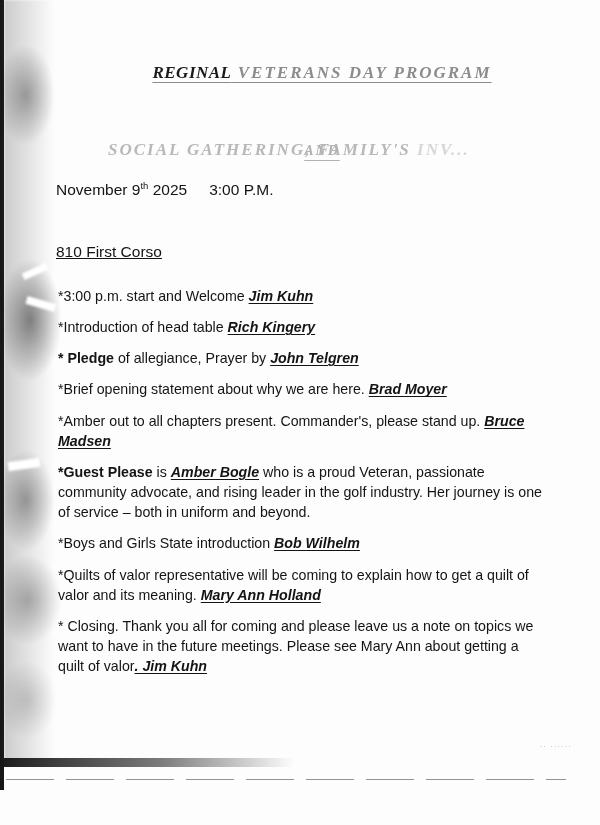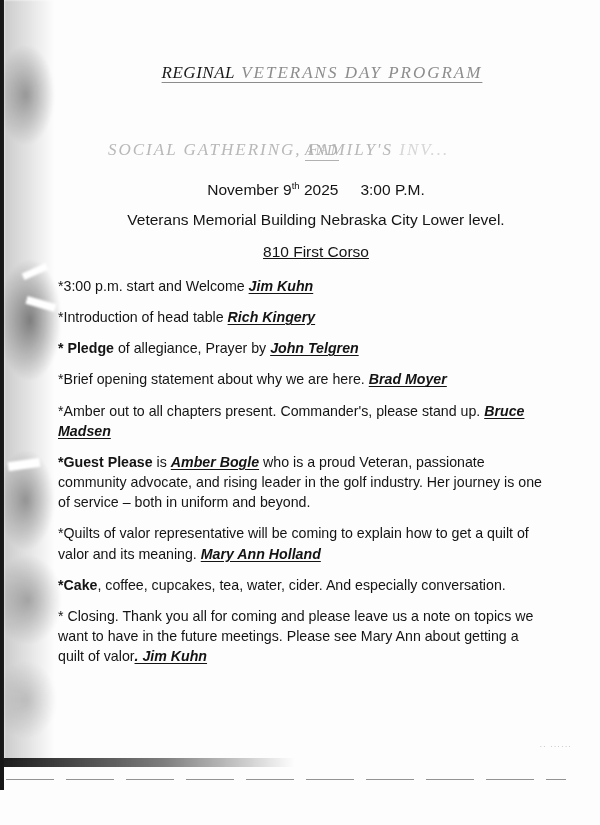--- a/index.html
+++ b/index.html
@@ -112,21 +112,21 @@
     left: 56px;
     top: 0;
     width: 520px;
     height: 825px;
   }
 
   
   .title-line {
     text-align: center;
     font-family: "Liberation Serif", serif;
-    font-weight: normal;
+    font-weight: bold;
     font-style: italic;
     letter-spacing: 2px;
   }
   #title-main {
     position: absolute;
     left: 66px;
     top: 63px;
     width: 400px;
     font-size: 17px;
     color: rgba(120,120,120,0.85);
@@ -166,35 +166,34 @@
   }
   
   #title-social .fade-tail {
     color: rgba(205,205,205,0.8);
     text-align: right;
   }
 
   .center-line {
     position: absolute;
     width: 520px;
-    text-align: center;
     font-size: 15.5px;
     color: #141414;
   }
   #line-datetime { top: 180px; left: 0; }
   #line-datetime .gap { display: inline-block; width: 22px; }
   #line-datetime sup { font-size: 9.5px; vertical-align: super; }
   #line-venue   { top: 211px; left: 0; }
   #line-address { top: 243px; left: 0; text-decoration: underline; }
 
   
   #agenda {
     position: absolute;
     left: 2px;
-    top: 276px;
+    top: 286px;
     width: 490px;
   }
   .item {
     font-size: 14.2px;
     line-height: 1.42;
     color: #141414;
     margin-bottom: 11px;
   }
   .nm {
     font-weight: bold;
@@ -224,21 +223,20 @@
     <div class="title-line" id="title-and">AND</div>
 
     <div class="title-line" id="title-social">
       <span>SOCIAL GATHERING, FAMILY'S</span><span class="fade-tail"> INV...</span>
     </div>
 
     <div class="center-line" id="line-datetime">
       <span>November 9</span><sup>th</sup><span> 2025</span><span class="gap"></span><span>3:00 P.M.</span>
     </div>
 
-    <div class="center-line" id="line-venue">Veterans Memorial Building Nebraska City Lower level.</div>
     <div class="center-line" id="line-address">810 First Corso</div>
 
     <div id="agenda">
 
       <div class="item">
         <span>*3:00 p.m. start and Welcome </span><span class="nm">Jim Kuhn</span>
       </div>
 
       <div class="item">
         <span>*Introduction of head table </span><span class="nm">Rich Kingery</span>
@@ -253,28 +251,28 @@
       </div>
 
       <div class="item">
         <span>*Amber out to all chapters present. Commander's, please stand up. </span><span class="nm">Bruce Madsen</span>
       </div>
 
       <div class="item">
         <span class="bd">*Guest Please</span><span> is </span><span class="nm">Amber Bogle</span><span> who is a proud Veteran, passionate community advocate, and rising leader in the golf industry. Her journey is one of service – both in uniform and beyond.</span>
       </div>
 
+      <div class="item">
+        <span>*Boys and Girls State introduction </span><span class="nm">Bob Wilhelm</span>
+      </div>
 
       <div class="item">
         <span>*Quilts of valor representative will be coming to explain how to get a quilt of valor and its meaning. </span><span class="nm">Mary Ann Holland</span>
       </div>
 
-      <div class="item">
-        <span class="bd">*Cake</span><span>, coffee, cupcakes, tea, water, cider. And especially conversation.</span>
-      </div>
 
       <div class="item">
         <span>* Closing. Thank you all for coming and please leave us a note on topics we want to have in the future meetings.  Please see Mary Ann about getting a quilt of valor</span><span class="nm">. Jim Kuhn</span>
       </div>
 
     </div>
   </div>
 
   <div id="scan-bottom-wedge"></div>
   <div id="scan-bottom-rule"></div>

